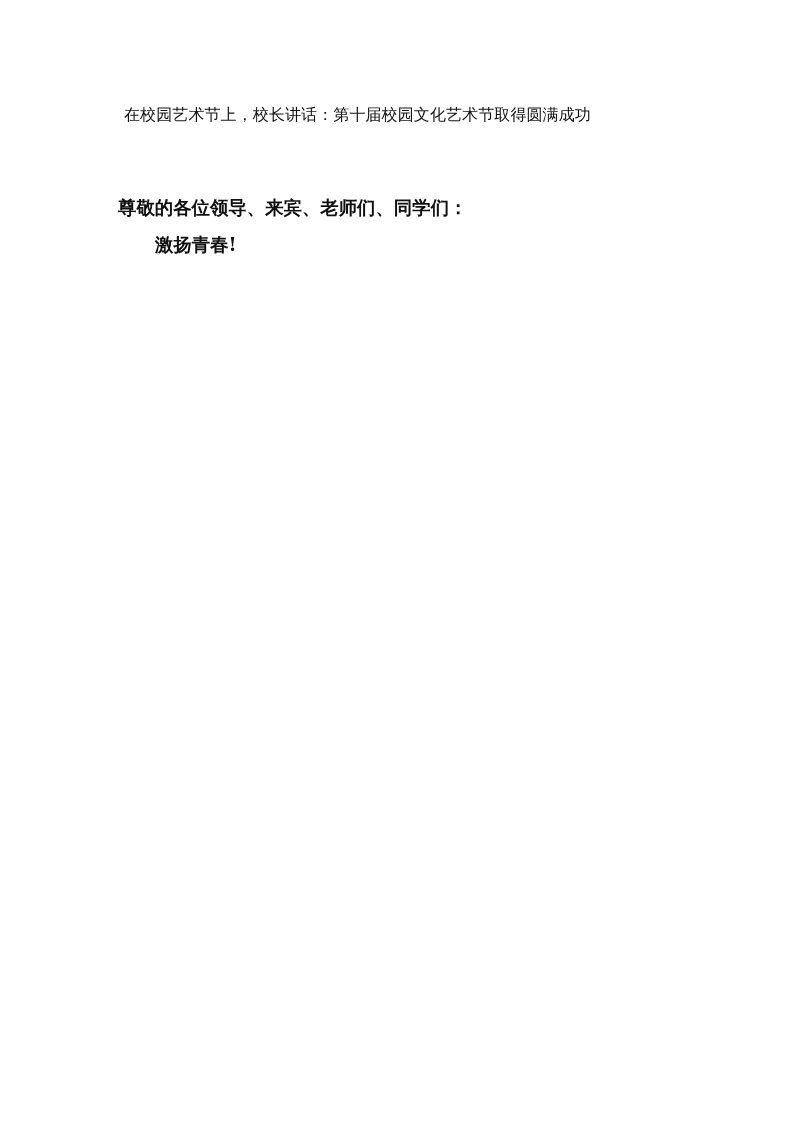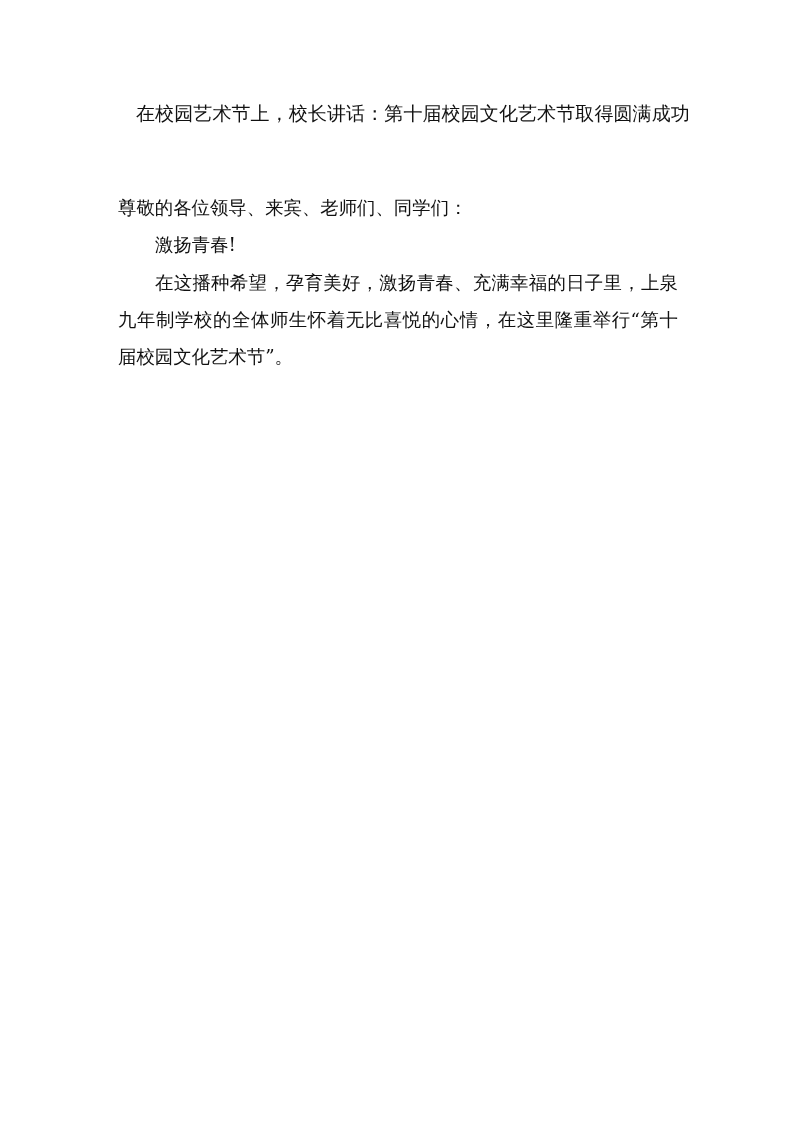--- a/index.html
+++ b/index.html
@@ -17,49 +17,48 @@
     }
     .page {
       position: absolute;
       left: 118px;
       top: 0;
       width: 560px;
     }
     .title {
       position: absolute;
       top: 101px;
-      left: 18px;
+      left: 6px;
       width: 580px;
-      font-size: 19px;
+      font-size: 16px;
       line-height: 28px;
       white-space: nowrap;
       letter-spacing: 0.1px;
-      font-family: Liberation Mono, monospace;
     }
     .body-text {
       position: absolute;
       top: 189px;
       left: 0;
       width: 560px;
       font-size: 18.4px;
       line-height: 37.3px;
+      font-weight: bold;
     }
     .body-text p {
       margin: 0;
       text-align: justify;
       text-align-last: left;
     }
     .body-text p.indent {
       text-indent: 37px;
     }
   </style>
 </head>
 <body>
 
 <div class="page">
   <div class="title">在校园艺术节上，校长讲话：第十届校园文化艺术节取得圆满成功</div>
 
   <div class="body-text">
     <p>尊敬的各位领导、来宾、老师们、同学们：</p>
     <p class="indent">激扬青春!</p>
-    <p class="indent">在这播种希望，孕育美好，激扬青春、充满幸福的日子里，上泉九年制学校的全体师生怀着无比喜悦的心情，在这里隆重举行“第十届校园文化艺术节”。</p>
   </div>
 </div>
 
 </body></html>

